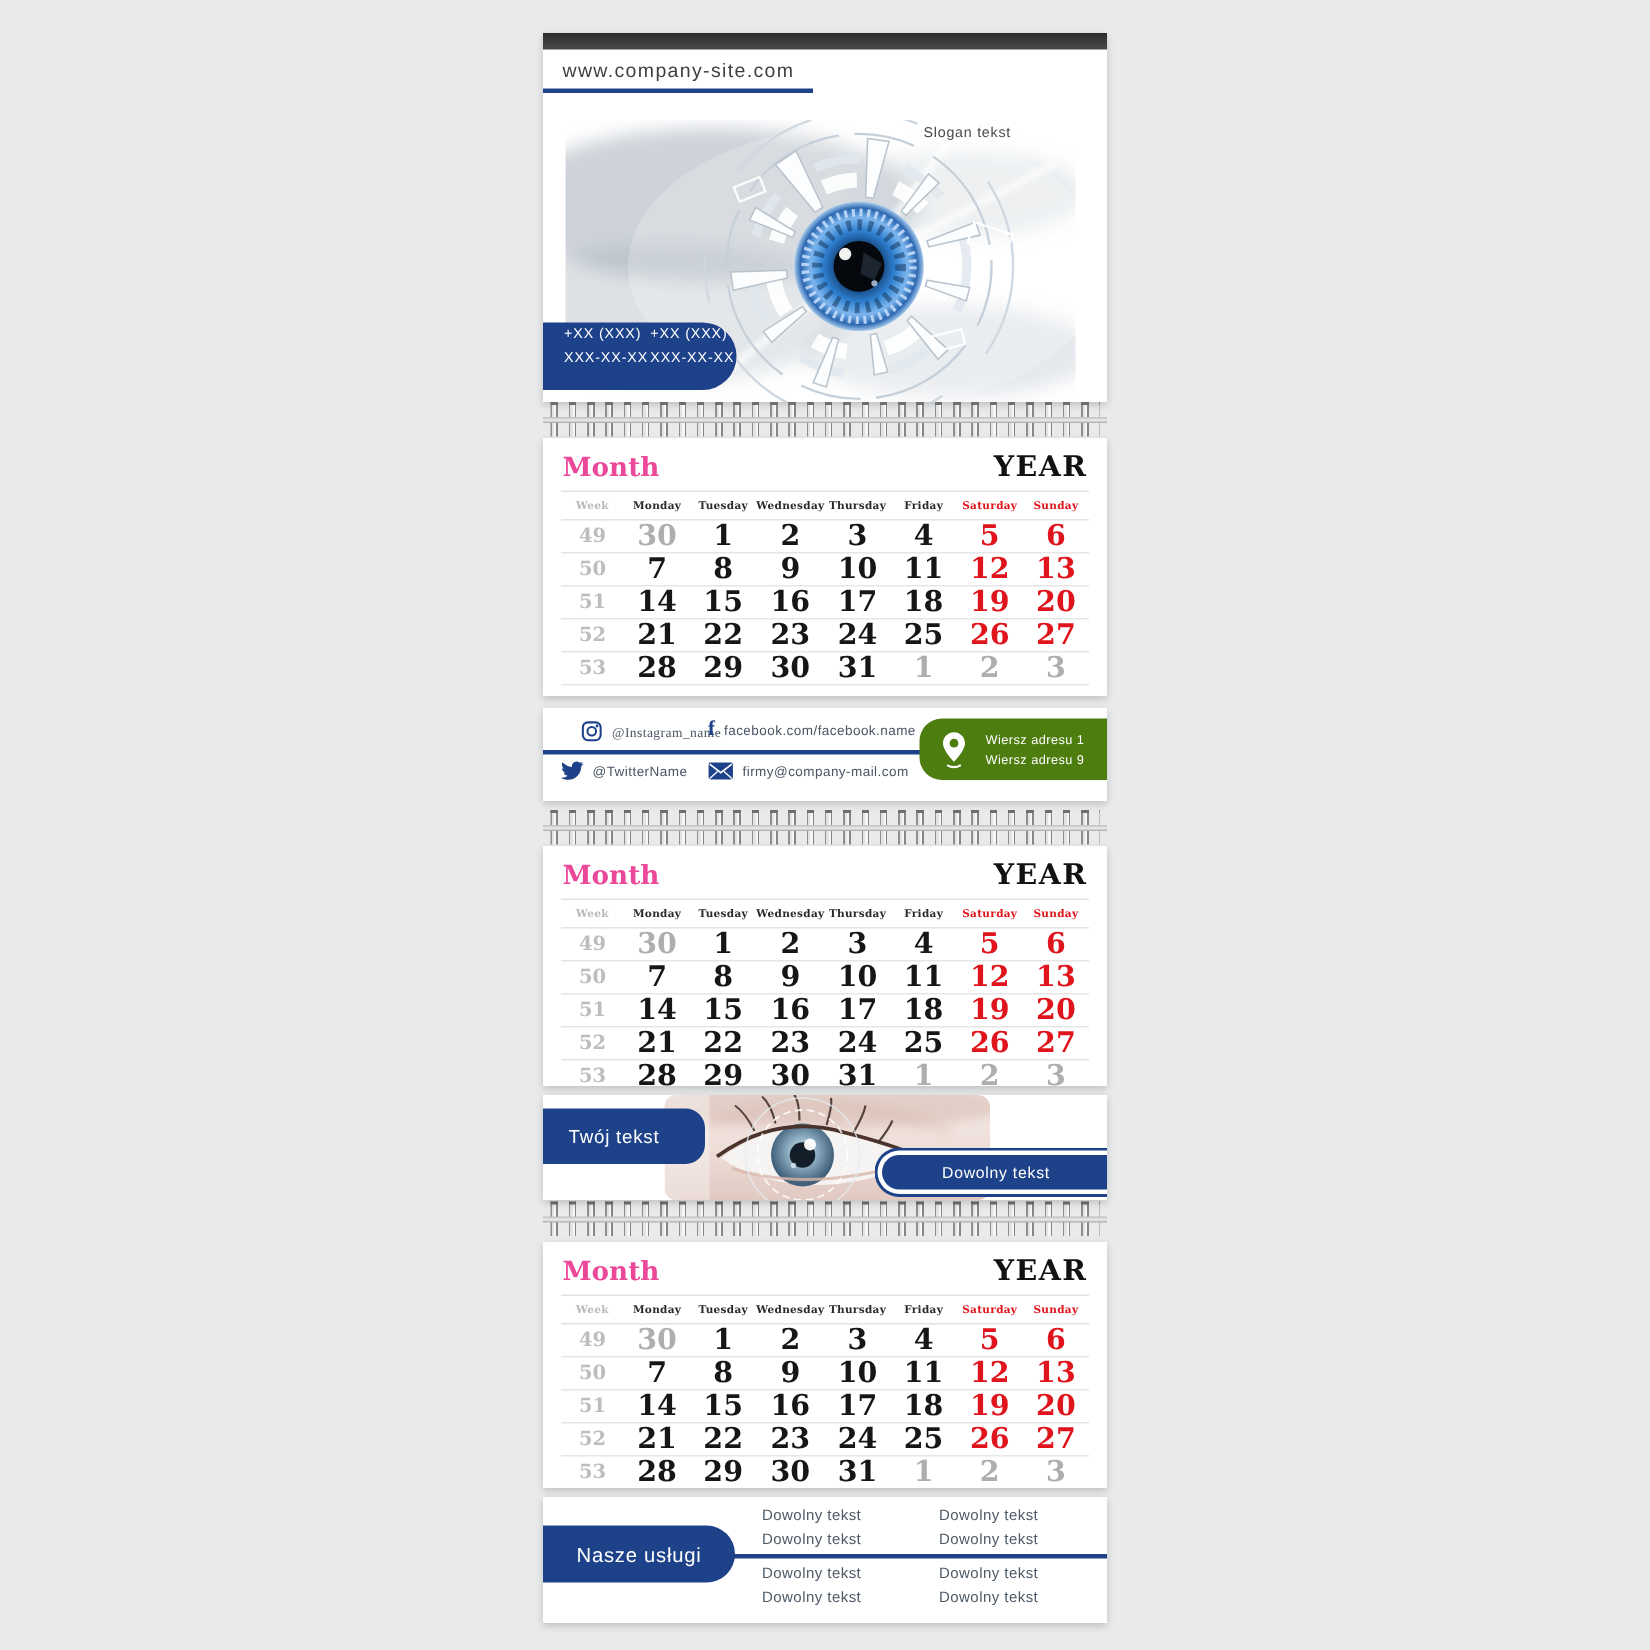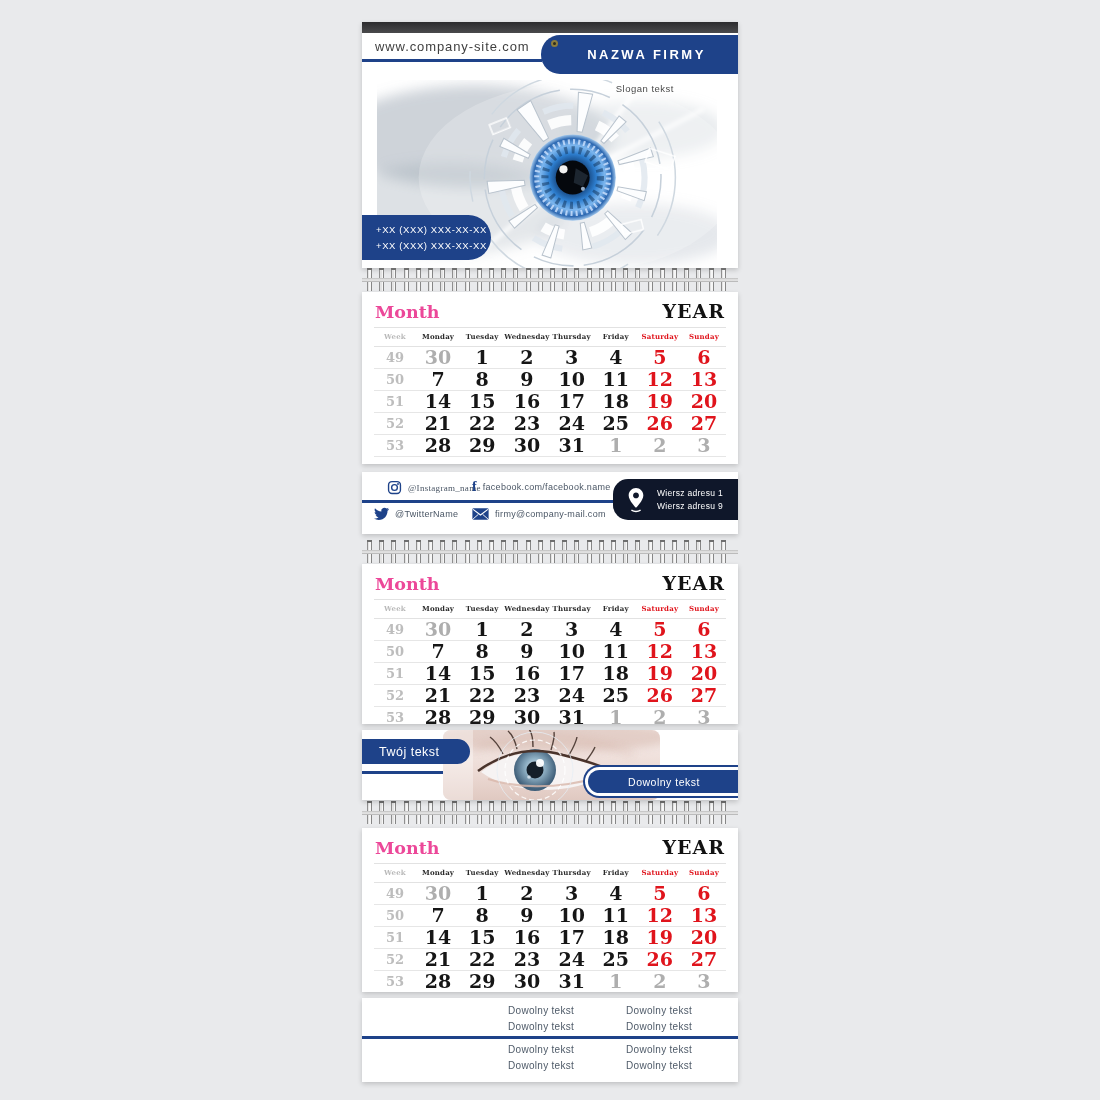--- a/index.html
+++ b/index.html
@@ -14,21 +14,21 @@
   .website{position:absolute;left:13px;top:17px;font-size:13px;color:#3f3f3f;letter-spacing:.9px;}
   .site-line{position:absolute;left:0;top:37px;width:180px;height:3px;background:#1e4289;}
   .name-banner{position:absolute;right:0;top:13px;width:197px;height:39px;background:#1e4289;
                border-radius:19px 0 0 19px;display:flex;align-items:center;justify-content:center;}
   .name-banner span{color:#fff;font-size:13px;font-weight:600;letter-spacing:2.5px;padding-left:14px;}
   .rivet{position:absolute;left:10px;top:5px;width:7px;height:7px;border-radius:50%;
          background:#2c2c1e;border:2px solid #8d7d3c;}
   .slogan{position:absolute;right:64px;top:61px;font-size:9.5px;color:#4a4a4a;letter-spacing:.5px;}
   .tech-eye{position:absolute;left:15px;top:58px;width:340px;height:190px;}
   .phone-banner{position:absolute;left:0;top:193px;width:129px;height:45px;background:#1e4289;
-                border-radius:0 23px 23px 0;display:flex;flex-direction:column;justify-content:center;
+                border-radius:0 23px 23px 0;display:flex;flex-direction:row;justify-content:center;
                 padding-left:14px;z-index:5;}
   .phone-banner div{color:#fff;font-size:9.5px;letter-spacing:.6px;line-height:16px;}
 
   
   .spiral{position:absolute;left:362px;width:376px;height:24px;}
   .spiral .tabs{position:absolute;left:5px;right:5px;top:0;bottom:1px;
     background:repeating-linear-gradient(90deg,#8f8f8f 0 1px,#e3e3e3 1px 2.5px,#f6f6f6 2.5px 4px,#868686 4px 5px,rgba(0,0,0,0) 5px 12.2px);}
   .spiral .caps{position:absolute;left:5px;right:5px;top:0;height:2px;
     background:repeating-linear-gradient(90deg,#6f6f6f 0 5px,rgba(0,0,0,0) 5px 12.2px);}
   .spiral .bar{position:absolute;left:0;right:0;top:10px;height:4px;
@@ -50,30 +50,30 @@
   .dy{font:700 19px "DejaVu Serif",serif;color:#161616;text-align:center;line-height:21px;border-bottom:1px solid #e6e6e6;}
   .dy.red{color:#e0141c;} .dy.muted{color:#aeaeae;}
 
   
   .panel-social{top:470px;height:62px;}
   .social-line{position:absolute;left:0;top:28px;width:262px;height:2.5px;background:#1e4289;}
   .soc-item{position:absolute;display:flex;align-items:center;gap:6px;}
   .soc-item svg{flex:0 0 auto;}
   .soc-label{font-size:9px;color:#4a5665;letter-spacing:.3px;}
   .fb-f{font-weight:700;font-size:14px;color:#1e4289;font-family:"Liberation Serif",serif;}
-  .addr-banner{position:absolute;right:0;top:7px;width:125px;height:41px;background:#0f172a;
+  .addr-banner{position:absolute;right:0;top:7px;width:125px;height:41px;background:#4d7c0f;
                border-radius:15px 0 0 15px;display:flex;align-items:center;z-index:4;}
   .addr-text{margin-left:10px;}
   .addr-text div{color:#fff;font-size:8.5px;line-height:13px;letter-spacing:.3px;}
 
   
   .panel-promo{top:728px;height:70px;}
   .promo-dash{position:absolute;left:0;top:41px;width:86px;height:3px;background:#1e4289;z-index:1;}
   .promo-photo{position:absolute;left:81px;top:0;width:217px;height:70px;border-radius:8px;overflow:hidden;z-index:2;}
-  .left-banner{position:absolute;left:0;top:9px;width:108px;height:25px;background:#1e4289;
+  .left-banner{position:absolute;left:0;top:9px;width:108px;height:37px;background:#1e4289;
                border-radius:0 13px 13px 0;display:flex;align-items:center;z-index:3;}
   .left-banner span{color:#fff;font-size:12.5px;letter-spacing:.5px;padding-left:17px;}
   .right-banner-outer{position:absolute;left:221px;right:-2px;top:35px;height:33px;background:#fff;
                border:2px solid #1e4289;border-right:none;border-radius:17px 0 0 17px;padding:3px 0 3px 3px;z-index:3;}
   .right-banner-inner{height:100%;background:#1e4289;border-radius:12px 0 0 12px;
                display:flex;align-items:center;justify-content:center;}
   .right-banner-inner span{color:#fff;font-size:10.5px;letter-spacing:.5px;}
 
   
   .panel-services{top:996px;height:84px;}
@@ -149,24 +149,20 @@
       <path d="M193,86 l12,7 -5,11 -9,-4 z" fill="#1d2630"></path>
       <circle cx="181" cy="87" r="4" fill="#ffffff" opacity=".95"></circle>
       <circle cx="200" cy="106" r="2" fill="#bcd6f2" opacity=".8"></circle>
       <g fill="none" stroke="#ffffff" stroke-width="1.5" opacity=".9">
         <rect x="262" y="70" width="26" height="14" transform="rotate(18 275 77)"></rect>
         <rect x="238" y="138" width="20" height="10" transform="rotate(-14 248 143)"></rect>
         <rect x="110" y="40" width="18" height="10" transform="rotate(-22 119 45)"></rect>
       </g>
     </svg>
 
-    <div class="name-banner">
-      <div class="rivet"></div>
-      <span>NAZWA FIRMY</span>
-    </div>
     <div class="slogan">Slogan tekst</div>
 
     <div class="phone-banner">
       <div>+XX (XXX) XXX-XX-XX</div>
       <div>+XX (XXX) XXX-XX-XX</div>
     </div>
   </div>
 
   <div class="spiral s1">
       <div class="tabs"></div>
@@ -450,20 +446,23 @@
 
     <div class="right-banner-outer">
       <div class="right-banner-inner">
         <span>Dowolny tekst</span>
       </div>
     </div>
   </div>
 
   <div class="panel panel-services">
     <div class="svc-line"></div>
+    <div class="svc-banner">
+      <span>Nasze usługi</span>
+    </div>
     <span class="svc-item svc-c1 svc-r1">Dowolny tekst</span>
     <span class="svc-item svc-c1 svc-r2">Dowolny tekst</span>
     <span class="svc-item svc-c1 svc-r3">Dowolny tekst</span>
     <span class="svc-item svc-c1 svc-r4">Dowolny tekst</span>
     <span class="svc-item svc-c2 svc-r1">Dowolny tekst</span>
     <span class="svc-item svc-c2 svc-r2">Dowolny tekst</span>
     <span class="svc-item svc-c2 svc-r3">Dowolny tekst</span>
     <span class="svc-item svc-c2 svc-r4">Dowolny tekst</span>
   </div>
 

